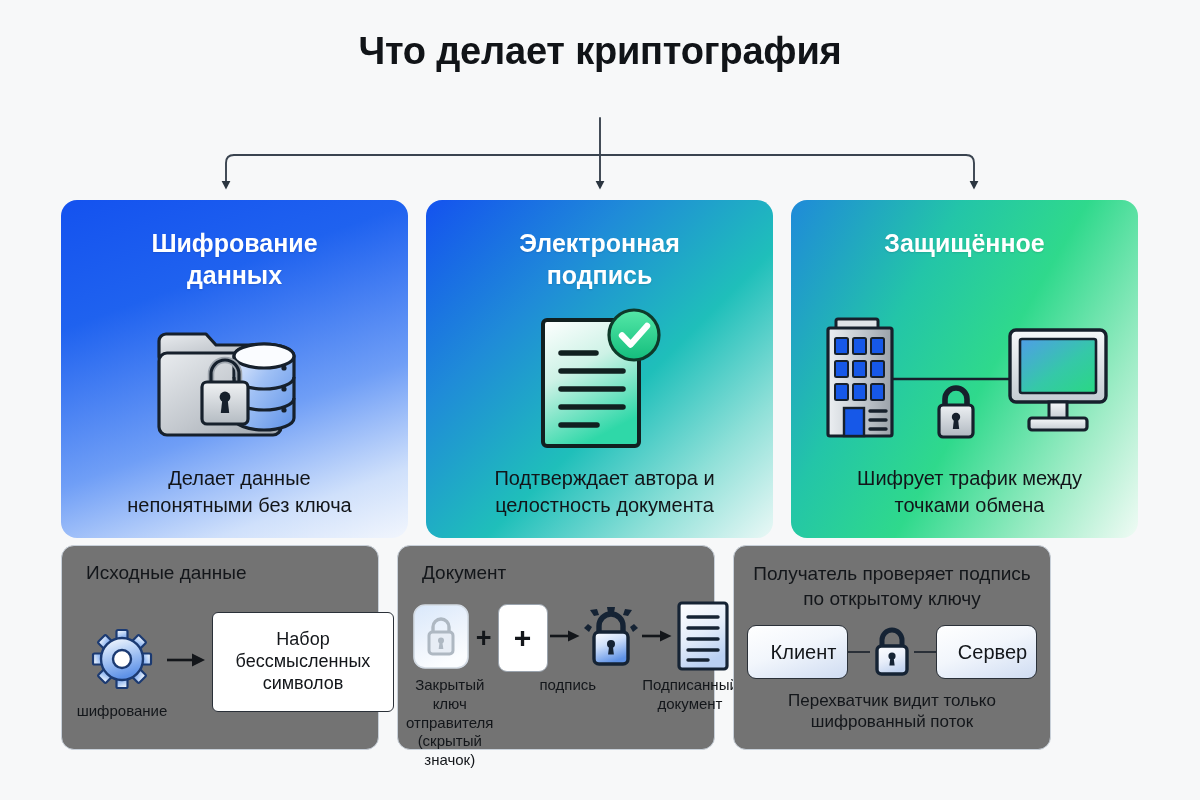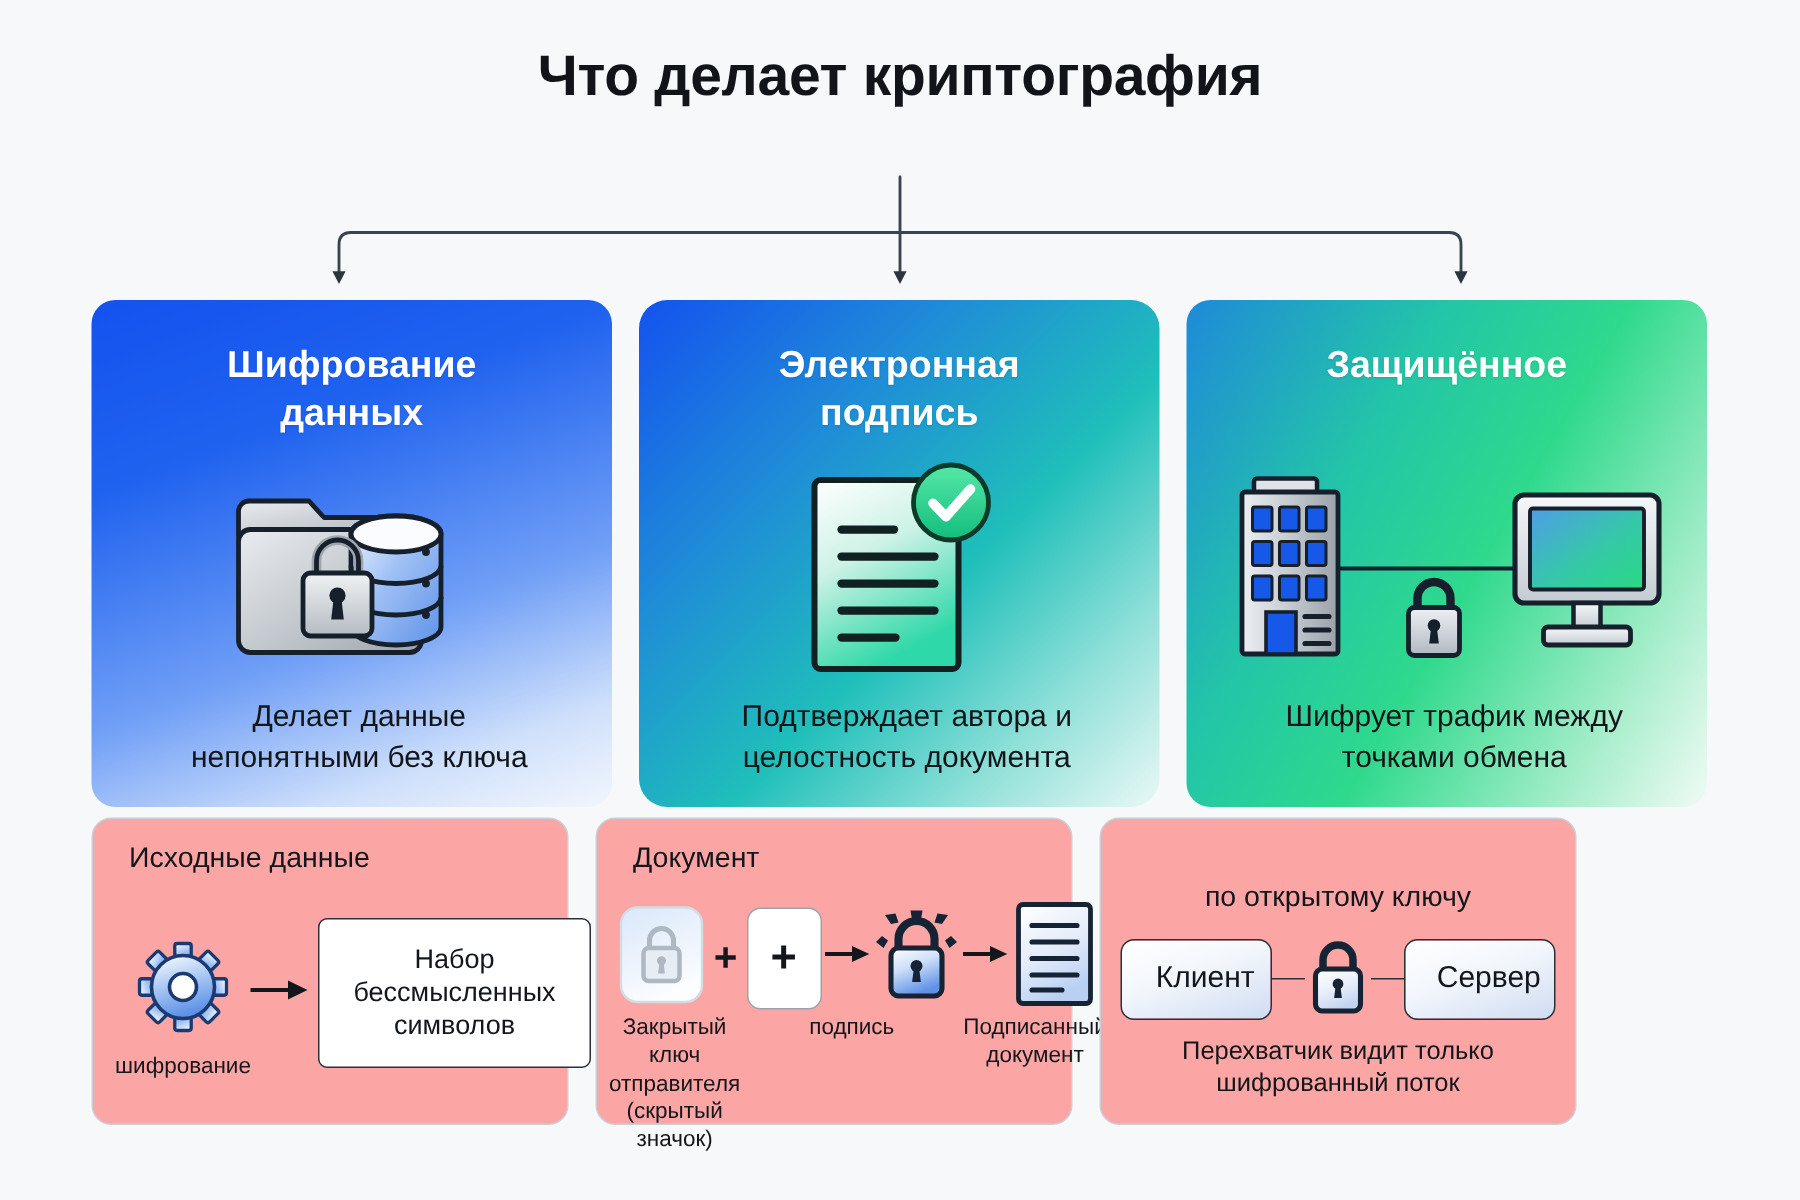--- a/index.html
+++ b/index.html
@@ -28,21 +28,21 @@
 
   
   .connector { position: absolute; top: 100px; left: 0; width: 1200px; height: 105px; }
 
   
   .cards { position: absolute; top: 200px; left: 61px; width: 1078px; height: 338px;
            display: flex; gap: 18px; }
   .card { width: 347px; height: 338px; border-radius: 16px; position: relative;
           overflow: hidden; }
   .card-1 { background: linear-gradient(160deg, #1452ef 0%, #1f62ef 28%, #6f9ef6 62%, #cfe0fb 85%, #f2f6fd 100%); }
-  .card-2 { background: linear-gradient(135deg, #1452ef 0%, #1f8bd8 30%, #1fbfba 58%, #8fe0d8 80%, #eaf8f6 100%); border-radius: 19px; }
+  .card-2 { background: linear-gradient(135deg, #1452ef 0%, #1f8bd8 30%, #1fbfba 58%, #8fe0d8 80%, #eaf8f6 100%); }
   .card-3 { background: linear-gradient(120deg, #1f8ad9 0%, #23c5a8 32%, #2fd98c 55%, #9eecc6 80%, #f0fbf5 100%); }
 
   .card-title {
     position: absolute; top: 28px; left: 0; width: 100%;
     text-align: center; color: #ffffff;
     font-size: 25px; font-weight: bold; line-height: 1.26;
     text-shadow: 0 1px 2px rgba(0,0,0,0.12);
   }
   .card-art {
     position: absolute; top: 104px; left: 0; width: 100%; height: 152px;
@@ -52,21 +52,21 @@
     position: absolute; bottom: 20px; left: 5px; width: 100%;
     text-align: center; color: #121519;
     font-size: 20px; line-height: 1.32;
   }
 
   
   .panels { position: absolute; top: 545px; left: 61px; width: 1078px; height: 205px;
             display: flex; gap: 18px; }
   .panel {
     width: 318px; height: 205px;
-    background: #fca5a5;
+    background: #737373;
     border: 1.6px solid #c8d0d9;
     border-radius: 13px;
     position: relative;
   }
   .panel-heading {
     position: absolute; top: 16px; left: 24px;
     font-size: 19px; color: #13161a;
   }
   .panel-heading.center { left: 0; width: 100%; text-align: center;
                           line-height: 1.3; }
@@ -435,21 +435,21 @@
         <div class="p2-lab-b p-label">подпись</div>
         <div class="p2-lab-c p-label">
           <span>Подписанный</span><br>
           <span>документ</span>
         </div>
       </div>
     </div>
 
     <div class="panel">
       <div class="panel-heading center">
-        <br>
+        <span>Получатель проверяет подпись</span><br>
         <span>по открытому ключу</span>
       </div>
       <div class="p3-row">
         <div class="node">Клиент</div>
         <div class="wire"></div>
         <span>
           <svg width="44" height="56" viewBox="0 0 44 56">
             <defs>
               <linearGradient id="p3lk" x1="0" y1="0" x2="0.4" y2="1">
                 <stop offset="0%" stop-color="#ffffff"></stop>

